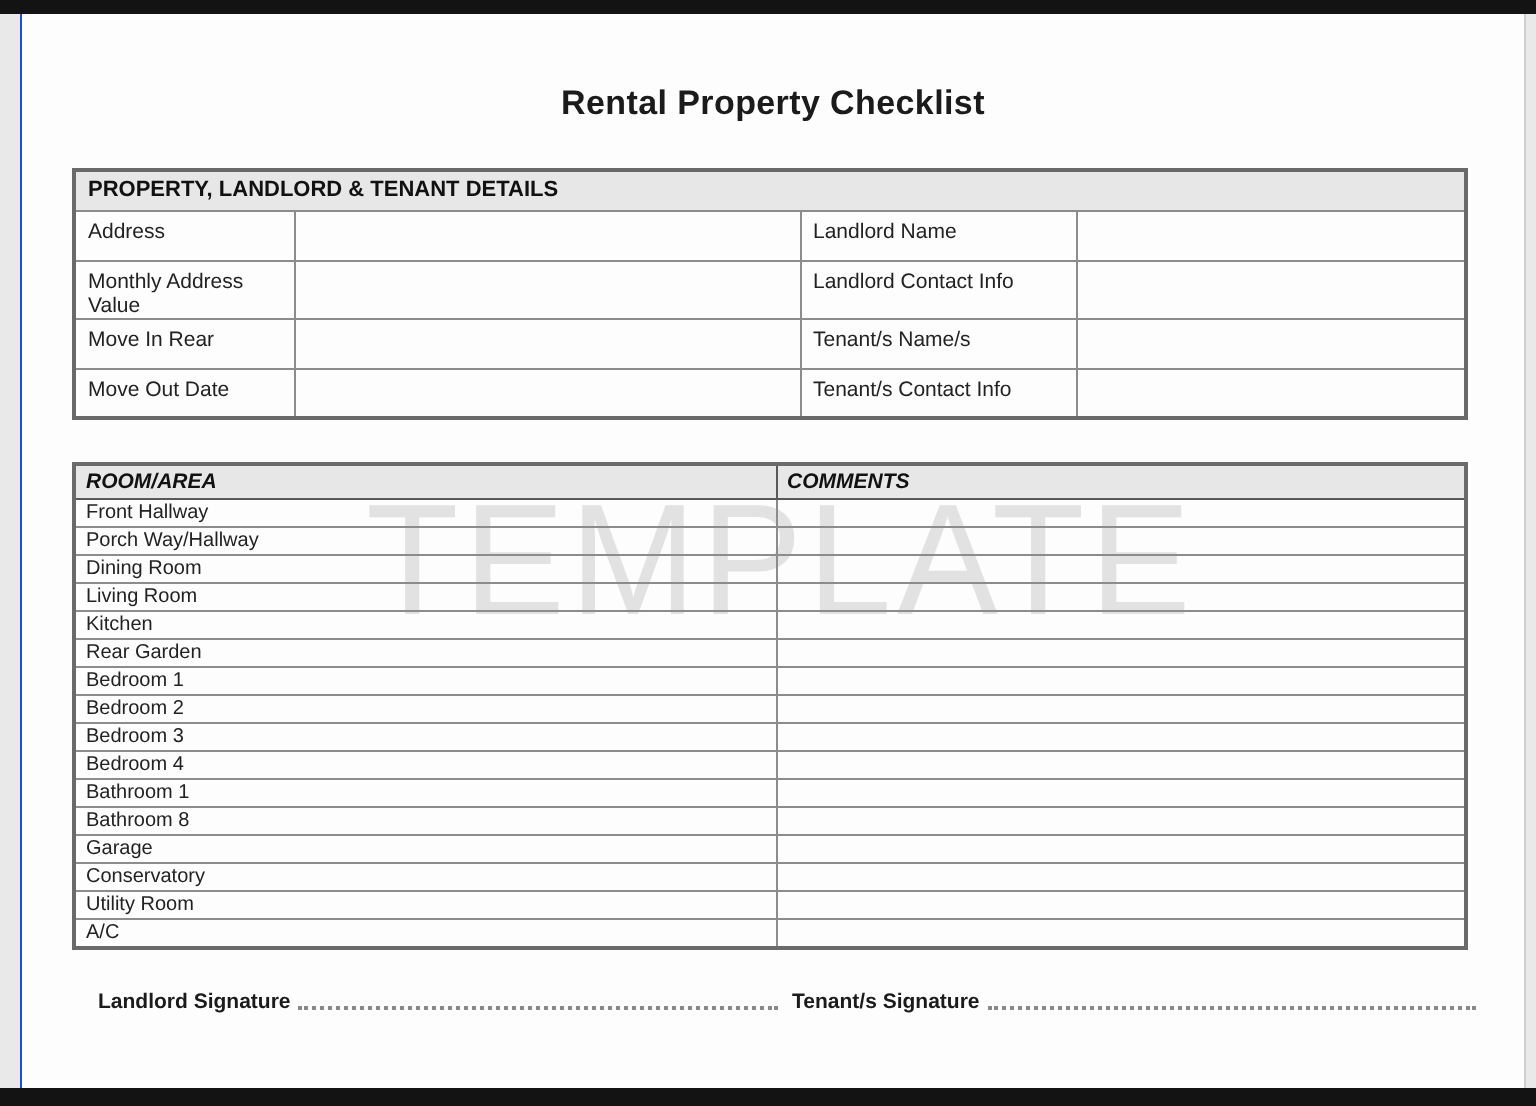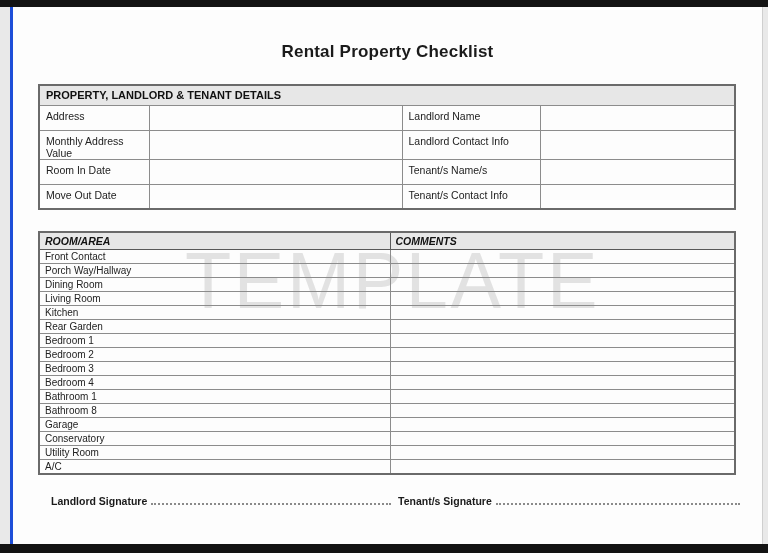--- a/index.html
+++ b/index.html
@@ -12,21 +12,21 @@
   }
   .frame-bar { position: absolute; left: 0; width: 768px; background: #131313; z-index: 5; }
   .frame-bar.top { top: 0; height: 7px; }
   .frame-bar.bottom { bottom: 0; height: 9px; }
 
   .page {
     position: absolute;
     left: 10px; top: 7px;
     width: 753px; height: 537px;
     background: #fdfdfd;
-    border-left: 3px solid #1d4ed8;
+    border-left: 1px solid #1d4ed8;
     border-right: 1px solid #cfcfcf;
     overflow: hidden;
   }
 
   .doc-title {
     position: absolute;
     top: 35px; left: 0; width: 100%;
     text-align: center;
     font-size: 17px;
     font-weight: bold;
@@ -159,21 +159,21 @@
           <td class="label">Landlord Name</td>
           <td class="value"></td>
         </tr>
         <tr>
           <td class="label">Monthly Address Value</td>
           <td class="value"></td>
           <td class="label">Landlord Contact Info</td>
           <td class="value"></td>
         </tr>
         <tr>
-          <td class="label">Room In Date</td>
+          <td class="label">Move In Rear</td>
           <td class="value"></td>
           <td class="label">Tenant/s Name/s</td>
           <td class="value"></td>
         </tr>
         <tr>
           <td class="label">Move Out Date</td>
           <td class="value"></td>
           <td class="label">Tenant/s Contact Info</td>
           <td class="value"></td>
         </tr>
@@ -186,21 +186,21 @@
         <col style="width:345px">
     </colgroup>
     <tbody>
       <tr>
         <th>ROOM/AREA</th>
         <th>COMMENTS</th>
       </tr>
     </tbody>
     <tbody id="rooms-body">
         <tr>
-          <td>Front Contact</td>
+          <td>Front Hallway</td>
           <td></td>
         </tr>
         <tr>
           <td>Porch Way/Hallway</td>
           <td></td>
         </tr>
         <tr>
           <td>Dining Room</td>
           <td></td>
         </tr>

